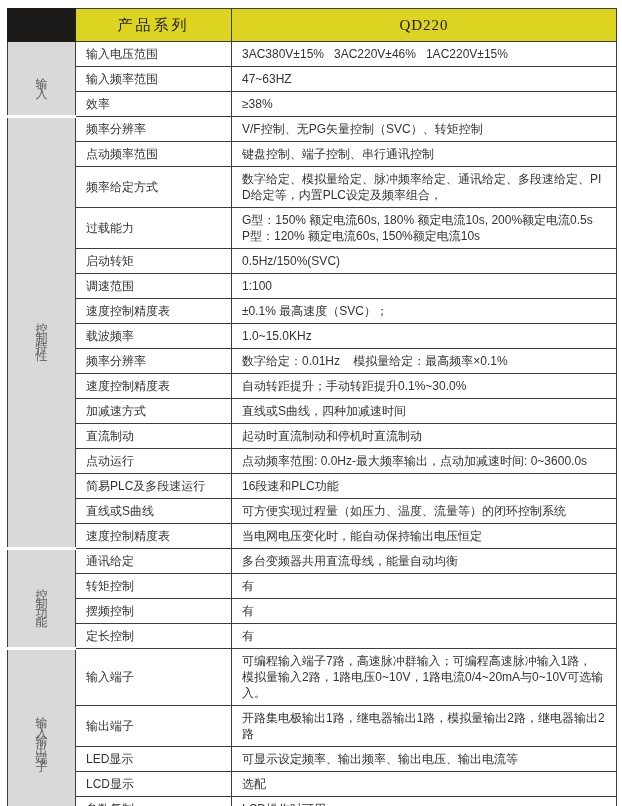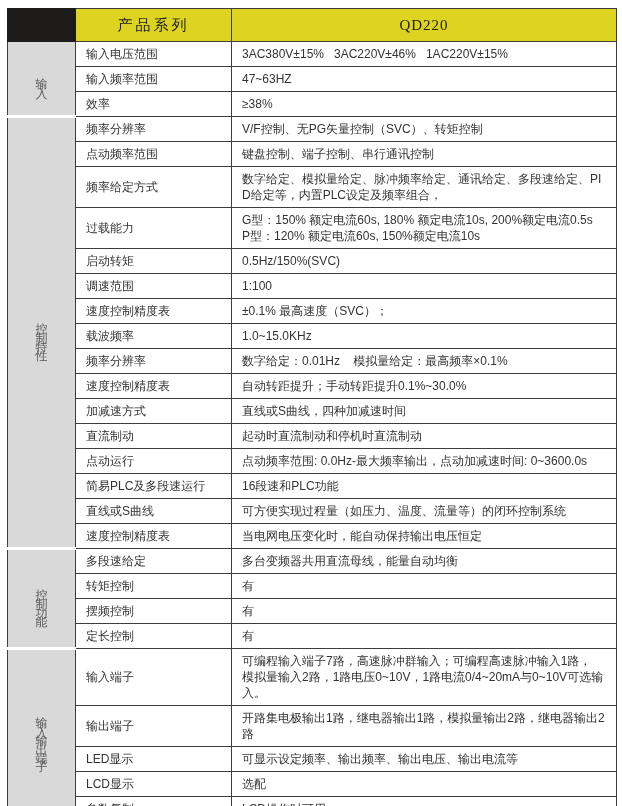--- a/index.html
+++ b/index.html
@@ -157,21 +157,21 @@
       <tr>
         <td class="param-cell">直线或S曲线</td>
         <td class="value-cell">可方便实现过程量（如压力、温度、流量等）的闭环控制系统</td>
       </tr>
       <tr>
         <td class="param-cell">速度控制精度表</td>
         <td class="value-cell">当电网电压变化时，能自动保持输出电压恒定</td>
       </tr>
       <tr>
         <td class="group-cell group-gap" rowspan="4"><span class="vertical-text">控制功能</span></td>
-        <td class="param-cell">多段速给定</td>
+        <td class="param-cell">通讯给定</td>
         <td class="value-cell">多台变频器共用直流母线，能量自动均衡</td>
       </tr>
       <tr>
         <td class="param-cell">转矩控制</td>
         <td class="value-cell">有</td>
       </tr>
       <tr>
         <td class="param-cell">摆频控制</td>
         <td class="value-cell">有</td>
       </tr>

